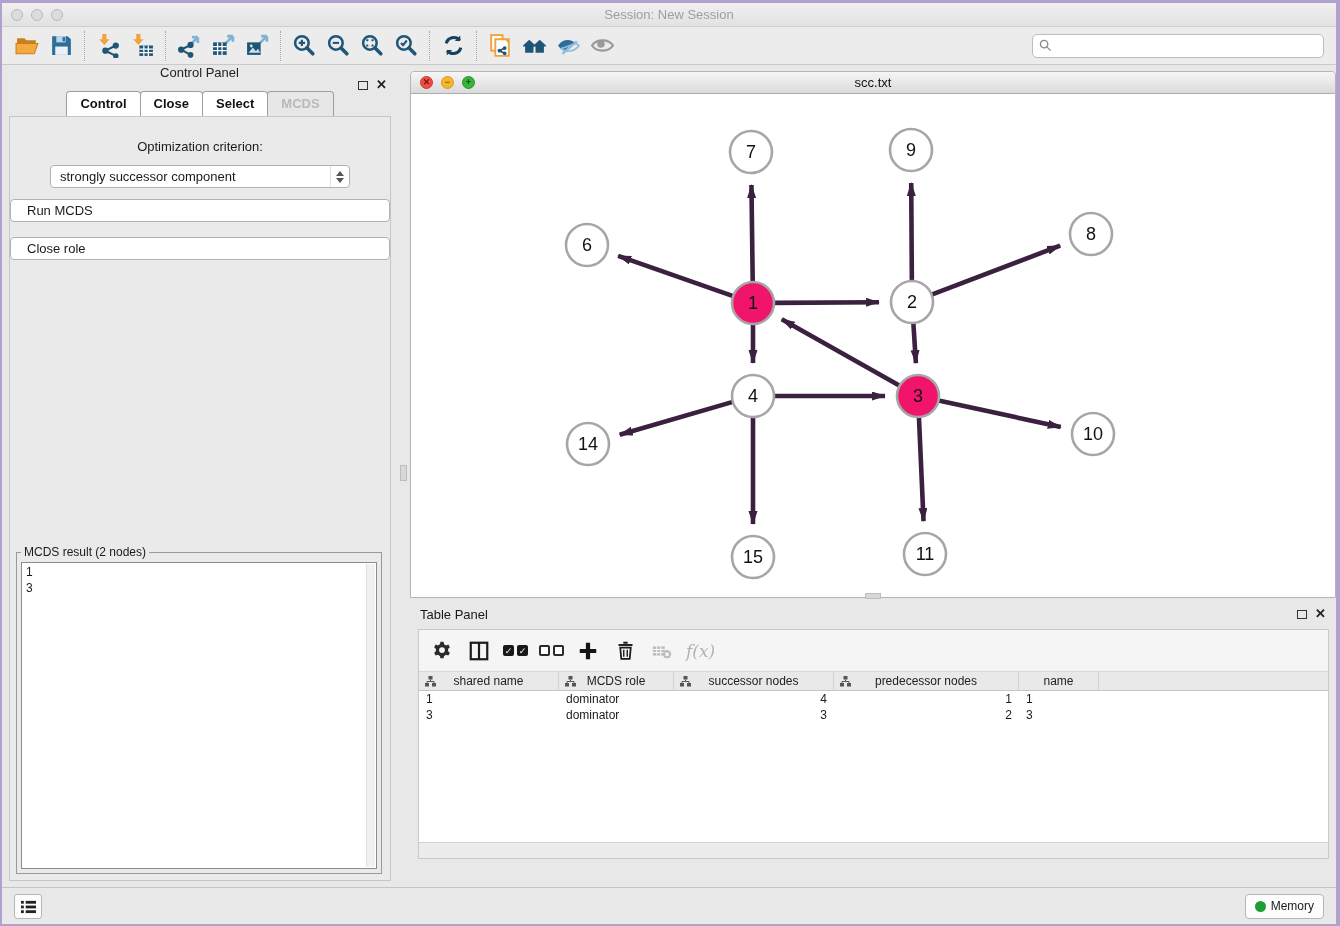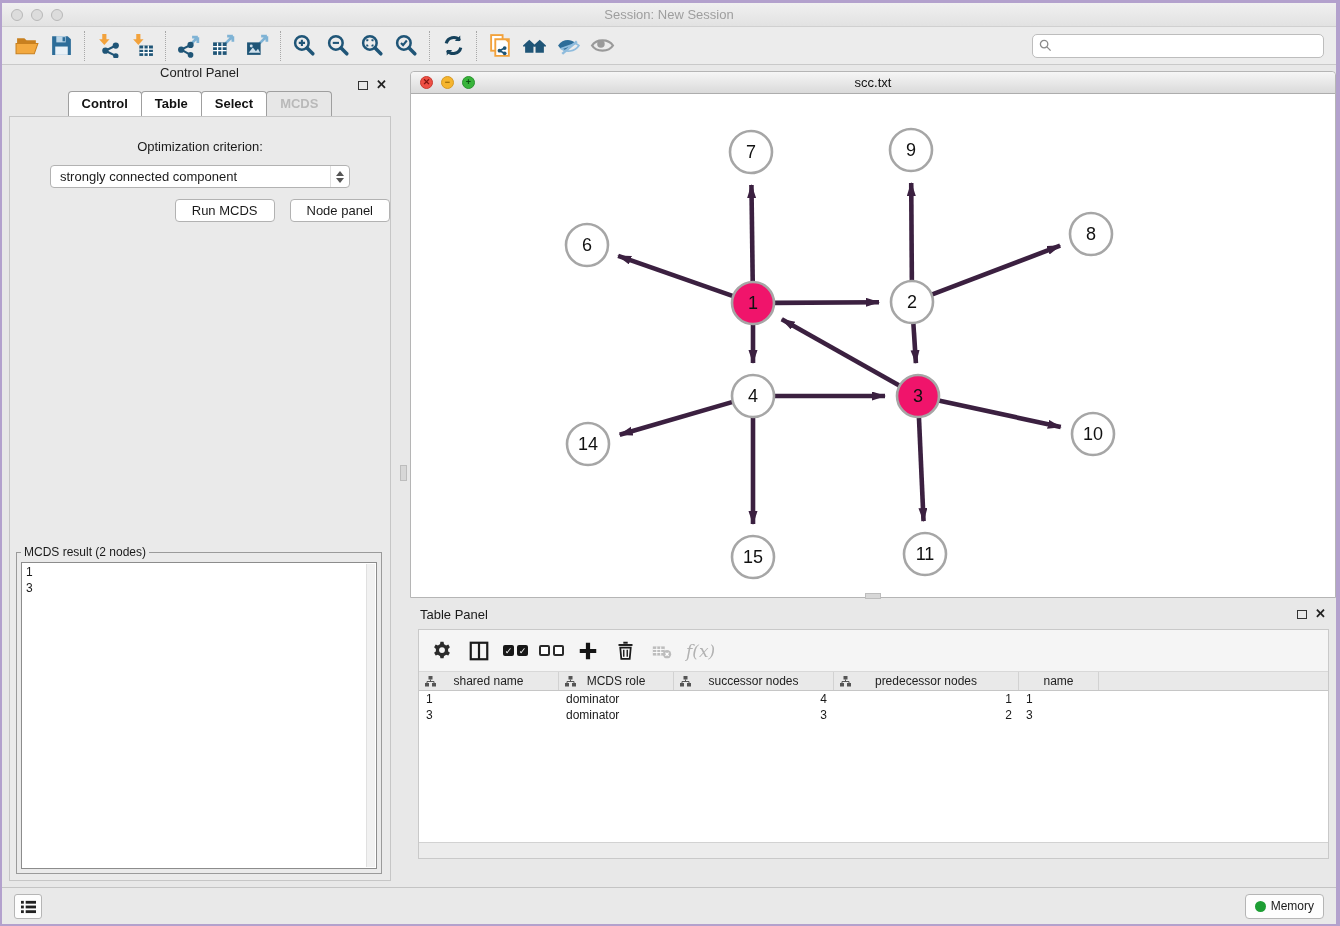--- a/index.html
+++ b/index.html
@@ -34,21 +34,21 @@
   .close-glyph { font-size:13px; font-weight:bold; color:#222; line-height:10px; }
   .tabs { display:flex; justify-content:center; position:relative; z-index:2; }
   .tab { background:#fff; border:1px solid #9f9f9f; border-bottom:none; padding:4px 13px 5px; font-size:13px; font-weight:bold; color:#111; margin-right:-1px; border-radius:4px 4px 0 0; }
   .tab.active { background:#e7e7e7; color:#b9b9b9; }
   .cp-content { position:absolute; left:7px; right:6px; top:51px; bottom:6px; border:1px solid #c6c6c6; background:#eaeaea; }
   .opt-label { text-align:center; font-size:13px; margin-top:22px; }
   .dropdown { margin:11px 40px 0; height:23px; background:#fff; border:1px solid #b2b2b2; border-radius:4px; display:flex; align-items:center; padding-left:9px; font-size:13px; }
   .dd-stepper { margin-left:auto; width:19px; height:100%; display:flex; flex-direction:column; align-items:center; justify-content:center; gap:2px; border-left:1px solid #e0e0e0; }
   .arrow-up { width:0; height:0; border-left:4px solid transparent; border-right:4px solid transparent; border-bottom:5px solid #555; }
   .arrow-down { width:0; height:0; border-left:4px solid transparent; border-right:4px solid transparent; border-top:5px solid #555; }
-  .btn-row { display:flex; justify-content:flex-end; gap:15px; margin-top:11px; }
+  .btn-row { display:flex; justify-content:space-between; gap:15px; margin-top:11px;flex-direction:column; }
   .btn { background:#fff; border:1px solid #b2b2b2; border-radius:4px; height:23px; padding:0 16px; font-size:13px; display:flex; align-items:center; }
   .result-fieldset { position:absolute; left:6px; right:8px; top:428px; bottom:6px; border:1px solid #9a9a9a; background:#eaeaea; }
   .result-fieldset legend { font-size:12px; padding:0 3px; margin-left:4px; }
   fieldset legend { position:relative; top:0; }
   .result-area { position:absolute; left:4px; right:4px; top:3px; bottom:4px; background:#fff; border:1px solid #8c8c8c; font-size:12px; line-height:16px; padding:1px 4px; white-space:pre; }
   .result-scroll { position:absolute; top:1px; bottom:1px; right:1px; width:9px; background:#f1f1f1; border-left:1px solid #e0e0e0; }
 
   
   .vsplit { position:absolute; left:395px; top:0; width:13px; height:100%; }
   .vgrip { position:absolute; left:3px; top:400px; width:7px; height:16px; background:#d7d7d7; border:1px solid #bdbdbd; }
@@ -260,36 +260,36 @@
     <div class="control-panel">
       <div class="panel-head">
         <span>Control Panel</span>
         <span class="ph-icons">
           <span class="float-glyph"></span>
           <span class="close-glyph">✕</span>
         </span>
       </div>
       <div class="tabs" id="cp-tabs">
           <span class="tab">Control</span>
-          <span class="tab">Table</span>
+          <span class="tab">Close</span>
           <span class="tab">Select</span>
           <span class="tab active">MCDS</span>
         </div>
       <div class="cp-content">
         <div class="opt-label">Optimization criterion:</div>
         <div class="dropdown">
-          <span>strongly connected component</span>
+          <span>strongly successor component</span>
           <span class="dd-stepper">
               <span class="arrow-up"></span>
               <span class="arrow-down"></span>
             </span>
         </div>
         <div class="btn-row">
           <div class="btn">Run MCDS</div>
-          <div class="btn">Node panel</div>
+          <div class="btn">Close role</div>
         </div>
         <fieldset class="result-fieldset">
           <legend>MCDS result (2 nodes)</legend>
           <div class="result-area" id="result-area">1
 3<span class="result-scroll"></span></div>
         </fieldset>
       </div>
     </div>
 
     <div class="vsplit">

